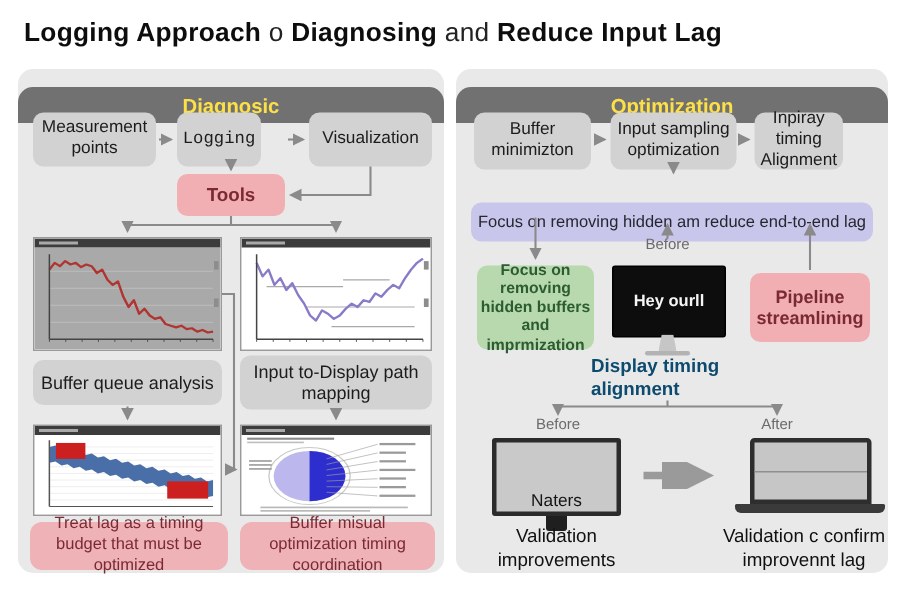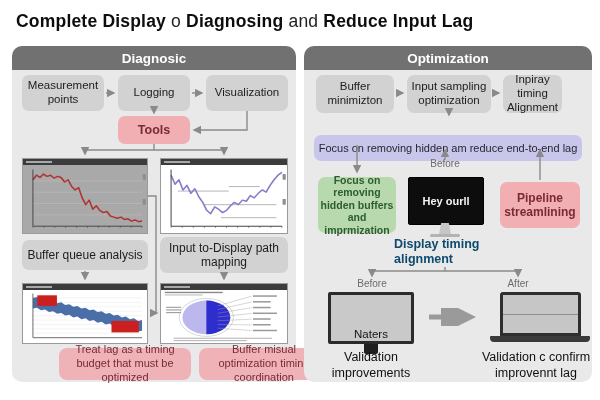--- a/index.html
+++ b/index.html
@@ -5,34 +5,34 @@
   html,body{margin:0;padding:0;background:#fff;}
   .canvas{position:relative;width:600px;height:400px;background:#ffffff;overflow:hidden;
           font-family:"Liberation Sans",sans-serif;color:#111;}
   .page-title{position:absolute;left:16px;top:11px;font-size:17.5px;letter-spacing:.2px;color:#0d0d0d;}
   .page-title .b{font-weight:700;}
   .page-title .r{font-weight:400;color:#222;}
 
   .panel{position:absolute;top:46px;width:284px;height:336px;background:#e9e9e9;border-radius:10px;}
   #panel-left{left:12px;}
   #panel-right{left:304px;width:288px;}
-  .panel-header{position:absolute;left:0;top:0;width:100%;height:24px;background:#717171;
-                border-radius:10px 10px 0 0;color:#ffffff;font-weight:700;font-size:13.5px;
+  .panel-header{position:absolute;left:0;top:12px;width:100%;height:24px;background:#717171;
+                border-radius:10px 10px 0 0;color:#fde047;font-weight:700;font-size:13.5px;
                 display:flex;align-items:center;justify-content:center;}
 
   .gbox{position:absolute;background:#d2d2d2;border-radius:7px;display:flex;align-items:center;
         justify-content:center;text-align:center;font-size:11.5px;font-weight:500;color:#1c1c1c;
         line-height:1.2;padding:2px;box-sizing:border-box;}
   .pinkbox{background:#f1aeb3;color:#7a2a33;font-weight:600;}
   .purple-banner{position:absolute;background:#c9c6ec;border-radius:7px;display:flex;align-items:center;
         justify-content:center;text-align:center;font-size:11px;color:#26262e;font-weight:500;}
   .greenbox{background:#b7d9ad;color:#2c5c31;font-weight:600;font-size:10.5px;}
   .note{position:absolute;background:#efb2b7;border-radius:8px;display:flex;align-items:center;
         justify-content:center;text-align:center;font-size:11px;font-weight:500;color:#7a2a33;
-        line-height:1.25;padding:2px 6px;box-sizing:border-box;margin-left:39px;}
+        line-height:1.25;padding:2px 6px;box-sizing:border-box;}
 
   .chart-thumb{position:absolute;background:#fff;border:1px solid #9a9a9a;box-sizing:border-box;
                display:flex;flex-direction:column;overflow:hidden;}
   .chart-titlebar{height:6px;background:#3c3c3c;flex:none;position:relative;}
   .chart-titlebar::after{content:"";position:absolute;left:3px;top:2px;width:26px;height:2px;background:#a9a9a9;}
   .chart-thumb svg{flex:1;width:100%;height:100%;display:block;}
 
   svg.connector{position:absolute;left:0;top:0;pointer-events:none;}
 
   .small-gray-label{position:absolute;text-align:center;font-size:10px;color:#6b6b6b;}
@@ -56,28 +56,28 @@
                    box-sizing:border-box;}
   .laptop .lscreen::after{content:"";position:absolute;left:0;right:0;top:50%;height:1px;background:#8f8f8f;}
   .laptop .lbase{position:absolute;background:#3a3a3a;border-radius:1px 1px 4px 4px;}
 </style>
 </head>
 <body>
 
 <div class="canvas">
 
   <div class="page-title">
-    <span class="b">Complete Display</span><span class="r"> o </span><span class="b">Diagnosing</span><span class="r"> and </span><span class="b">Reduce Input Lag</span>
+    <span class="b">Logging Approach</span><span class="r"> o </span><span class="b">Diagnosing</span><span class="r"> and </span><span class="b">Reduce Input Lag</span>
   </div>
 
   <div class="panel" id="panel-left">
     <div class="panel-header">Diagnosic</div>
 
     <div class="gbox" style="left:10px;top:29px;width:82px;height:36px;">Measurement points</div>
-    <div class="gbox" style="left:106px;top:29px;width:72px;height:36px;">Logging</div>
+    <div class="gbox" style="left:106px;top:29px;width:56px;height:36px;font-family:Liberation Mono, monospace;">Logging</div>
     <div class="gbox" style="left:194px;top:29px;width:82px;height:36px;">Visualization</div>
 
     <div class="gbox pinkbox" style="left:106px;top:70px;width:72px;height:28px;font-size:12.5px;">Tools</div>
 
     <div class="chart-thumb" style="left:10px;top:112px;width:126px;height:76px;">
       <div class="chart-titlebar"></div>
     <svg viewBox="0 0 100 60" preserveAspectRatio="none">
           <rect x="0" y="0" width="100" height="60" fill="#a9a9a9"></rect>
           <line x1="8" x2="96" y1="44" y2="44" stroke="#bdbdbd" stroke-width="0.5"></line>
           <line x1="8" x2="96" y1="34" y2="34" stroke="#bdbdbd" stroke-width="0.5"></line>

